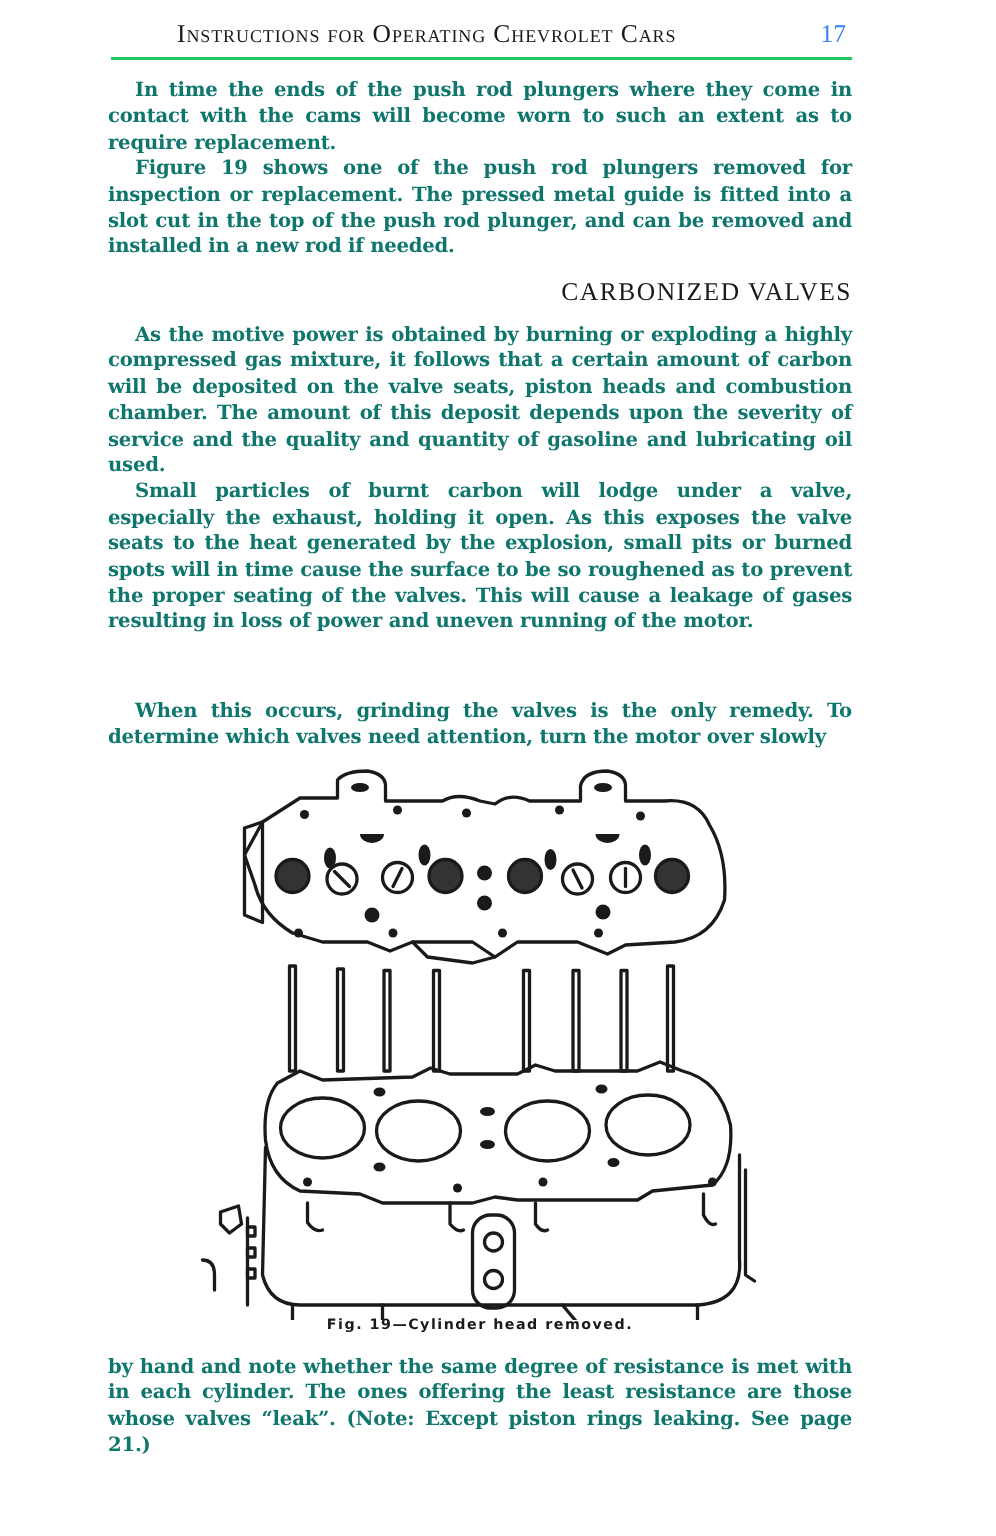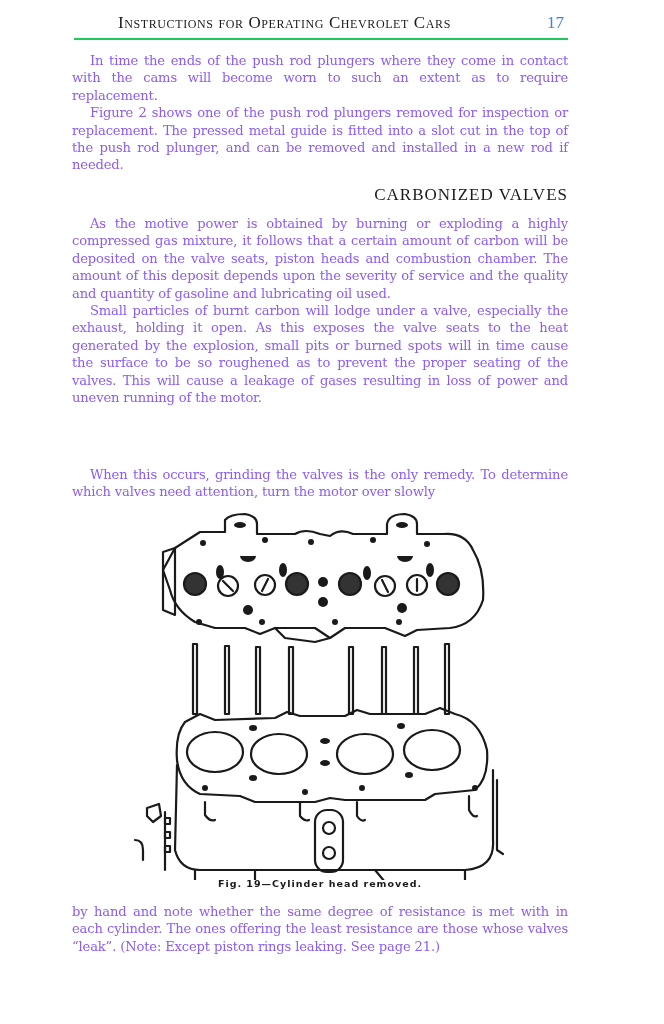--- a/index.html
+++ b/index.html
@@ -18,21 +18,21 @@
       font-family: "Liberation Serif", serif; font-size: 17px; letter-spacing: 0.6px;
       font-variant: small-caps; color: #1a1a1a;
     }
     .header-page {
       position: absolute; right: 4px; top: 3px;
       font-family: "Liberation Serif", serif; font-size: 17px; color: #3b82f6;
     }
     .body-text {
       position: absolute; left: 72px; width: 496px;
       font-family: "DejaVu Serif", serif; font-size: 13.1px; line-height: 17.4px;
-      text-align: justify; font-weight: normal; color: #8b5cf6;
+      text-align: justify; font-weight: bold; color: #0f766e;
       letter-spacing: -0.15px;
     }
     .body-text p { margin: 0; text-indent: 18px; }
     .section-heading {
       position: absolute; left: 72px; width: 496px; text-align: center;
       font-family: "Liberation Serif", serif; font-size: 17px; letter-spacing: 1px;
       color: #1a1a1a;
     }
     .figure { position: absolute; left: 125px; top: 510px; width: 390px; height: 370px; }
     .caption {
@@ -46,21 +46,21 @@
 
 <div class="page">
 
   <div class="header">
     <span class="header-title">Instructions for Operating Chevrolet Cars</span>
     <span class="header-page">17</span>
   </div>
 
   <div class="body-text" style="top:52px;">
     <p>In time the ends of the push rod plungers where they come in contact with the cams will become worn to such an extent as to require replacement.</p>
-    <p>Figure 2 shows one of the push rod plungers removed for inspection or replacement. The pressed metal guide is fitted into a slot cut in the top of the push rod plunger, and can be removed and installed in a new rod if needed.</p>
+    <p>Figure 19 shows one of the push rod plungers removed for inspection or replacement. The pressed metal guide is fitted into a slot cut in the top of the push rod plunger, and can be removed and installed in a new rod if needed.</p>
   </div>
 
   <div class="section-heading" style="top:185px;text-align:right;">CARBONIZED VALVES</div>
 
   <div class="body-text" style="top:215px;">
     <p>As the motive power is obtained by burning or exploding a highly compressed gas mixture, it follows that a certain amount of carbon will be deposited on the valve seats, piston heads and combustion chamber. The amount of this deposit depends upon the severity of service and the quality and quantity of gasoline and lubricating oil used.</p>
     <p>Small particles of burnt carbon will lodge under a valve, especially the exhaust, holding it open. As this exposes the valve seats to the heat generated by the explosion, small pits or burned spots will in time cause the surface to be so roughened as to prevent the proper seating of the valves. This will cause a leakage of gases resulting in loss of power and uneven running of the motor.</p>
   </div>
 
 

